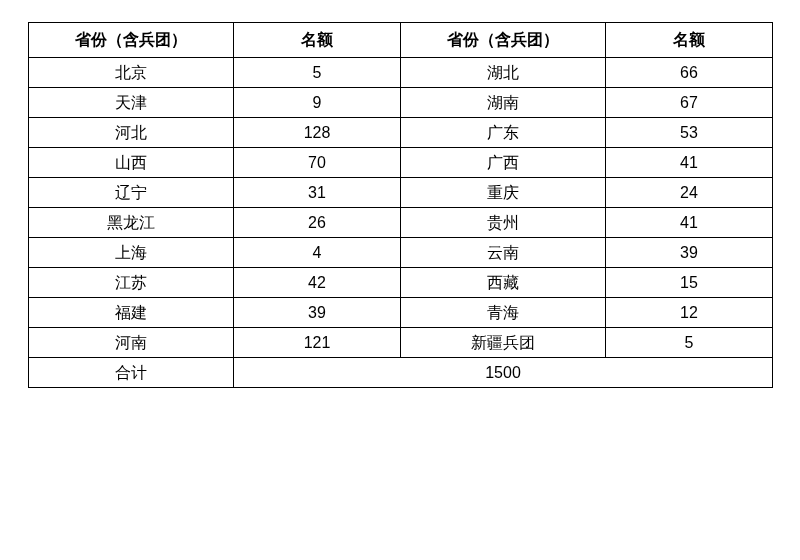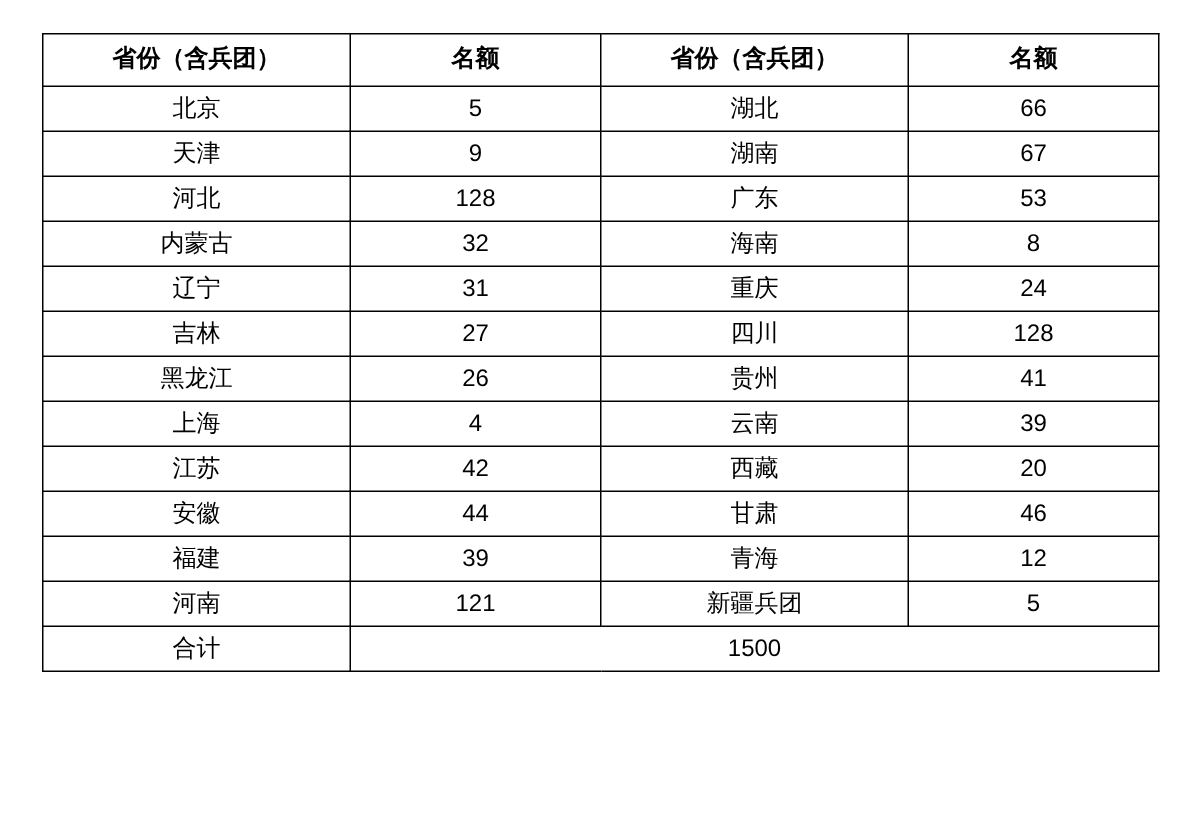--- a/index.html
+++ b/index.html
@@ -87,60 +87,48 @@
         <td>湖南</td>
         <td>67</td>
       </tr>
       <tr>
         <td>河北</td>
         <td>128</td>
         <td>广东</td>
         <td>53</td>
       </tr>
       <tr>
-        <td>内蒙古</td>
-        <td>32</td>
-        <td>海南</td>
-        <td>8</td>
+        <td>山西</td>
+        <td>70</td>
+        <td>广西</td>
+        <td>41</td>
       </tr>
       <tr>
         <td>辽宁</td>
         <td>31</td>
         <td>重庆</td>
         <td>24</td>
-      </tr>
-      <tr>
-        <td>吉林</td>
-        <td>27</td>
-        <td>四川</td>
-        <td>128</td>
       </tr>
       <tr>
         <td>黑龙江</td>
         <td>26</td>
         <td>贵州</td>
         <td>41</td>
       </tr>
       <tr>
         <td>上海</td>
         <td>4</td>
         <td>云南</td>
         <td>39</td>
       </tr>
       <tr>
         <td>江苏</td>
         <td>42</td>
         <td>西藏</td>
-        <td>20</td>
-      </tr>
-      <tr>
-        <td>安徽</td>
-        <td>44</td>
-        <td>甘肃</td>
-        <td>46</td>
+        <td>15</td>
       </tr>
       <tr>
         <td>福建</td>
         <td>39</td>
         <td>青海</td>
         <td>12</td>
       </tr>
       <tr>
         <td>河南</td>
         <td>121</td>

